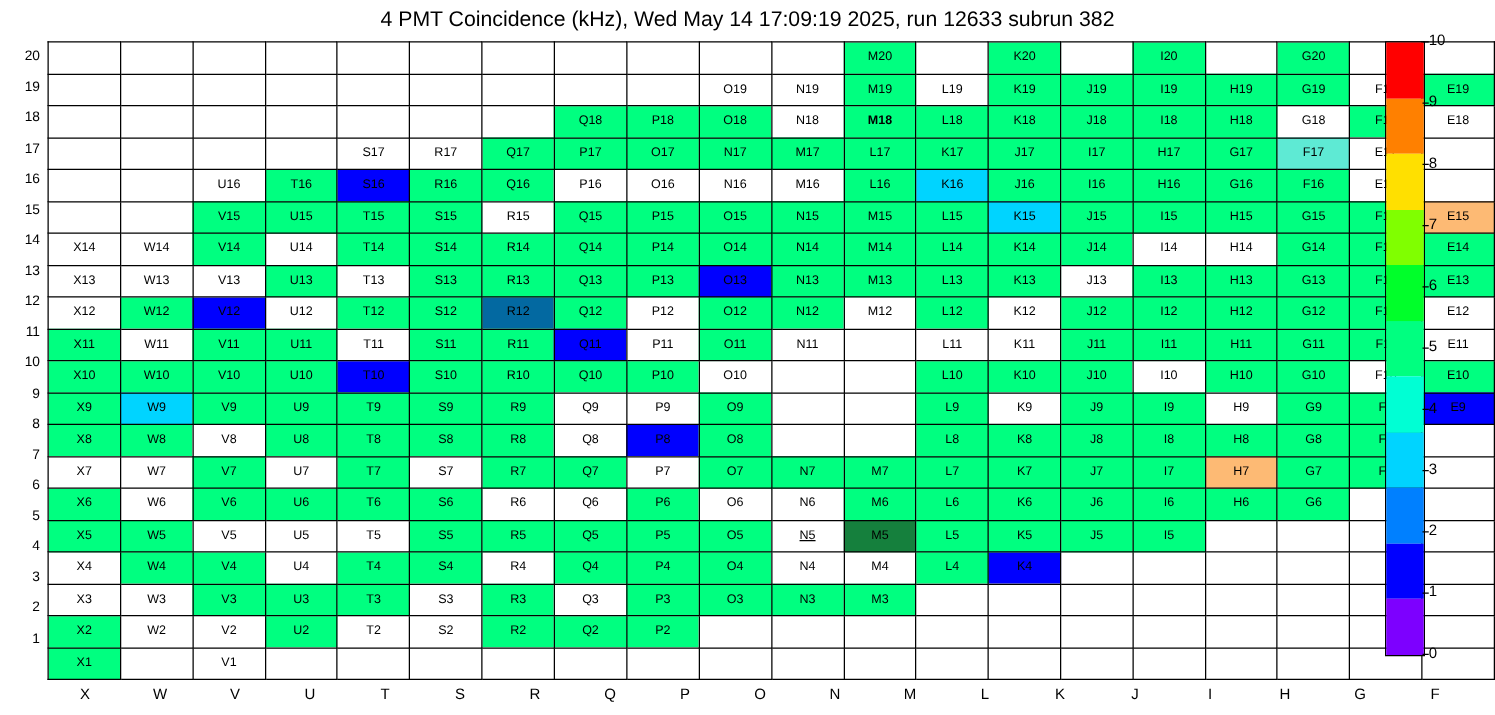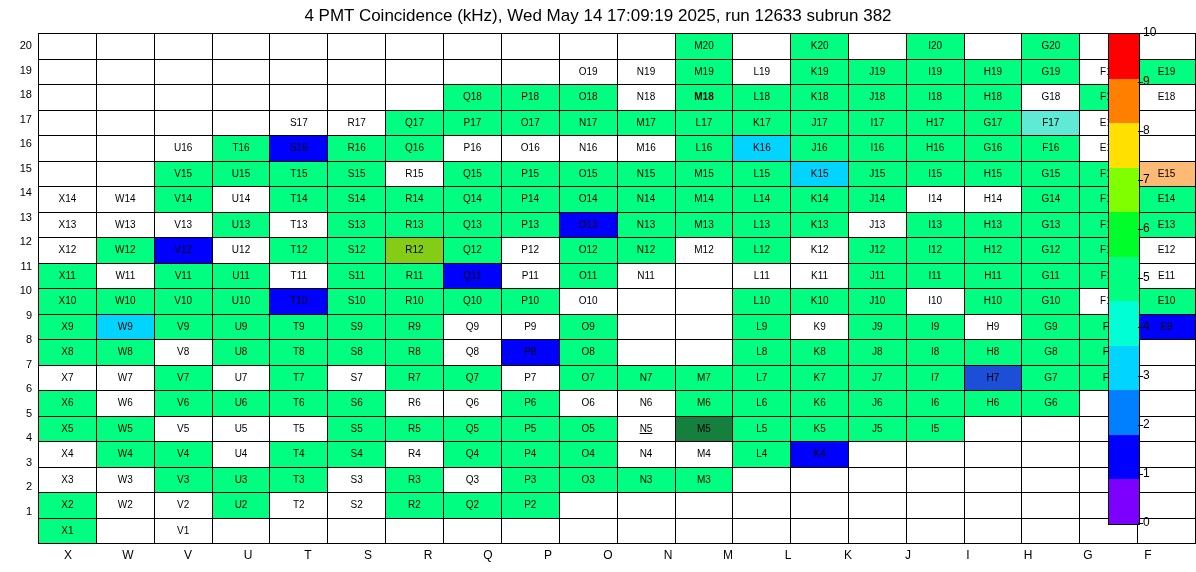--- a/index.html
+++ b/index.html
@@ -200,21 +200,21 @@
             <td style="background: rgb(0, 255, 128);">F13</td>
             <td style="background: rgb(0, 255, 128);">E13</td>
           </tr>
           <tr>
             <td style="background: rgb(255, 255, 255);">X12</td>
             <td style="background: rgb(0, 255, 128);">W12</td>
             <td style="background: rgb(0, 0, 255);">V12</td>
             <td style="background: rgb(255, 255, 255);">U12</td>
             <td style="background: rgb(0, 255, 128);">T12</td>
             <td style="background: rgb(0, 255, 128);">S12</td>
-            <td style="background: #84cc16;">R12</td>
+            <td style="background: #0369a1;">R12</td>
             <td style="background: rgb(0, 255, 128);">Q12</td>
             <td style="background: rgb(255, 255, 255);">P12</td>
             <td style="background: rgb(0, 255, 128);">O12</td>
             <td style="background: rgb(0, 255, 128);">N12</td>
             <td style="background: rgb(255, 255, 255);">M12</td>
             <td style="background: rgb(0, 255, 128);">L12</td>
             <td style="background: rgb(255, 255, 255);">K12</td>
             <td style="background: rgb(0, 255, 128);">J12</td>
             <td style="background: rgb(0, 255, 128);">I12</td>
             <td style="background: rgb(0, 255, 128);">H12</td>
@@ -320,21 +320,21 @@
             <td style="background: rgb(0, 255, 128);">R7</td>
             <td style="background: rgb(0, 255, 128);">Q7</td>
             <td style="background: rgb(255, 255, 255);">P7</td>
             <td style="background: rgb(0, 255, 128);">O7</td>
             <td style="background: rgb(0, 255, 128);">N7</td>
             <td style="background: rgb(0, 255, 128);">M7</td>
             <td style="background: rgb(0, 255, 128);">L7</td>
             <td style="background: rgb(0, 255, 128);">K7</td>
             <td style="background: rgb(0, 255, 128);">J7</td>
             <td style="background: rgb(0, 255, 128);">I7</td>
-            <td style="background: #1d4ed8; text-align: center;">H7</td>
+            <td style="background: #fdba74; text-align: center;">H7</td>
             <td style="background: rgb(0, 255, 128);">G7</td>
             <td style="background: rgb(0, 255, 128);">F7</td>
             <td style="background: rgb(255, 255, 255);"></td>
           </tr>
           <tr>
             <td style="background: rgb(0, 255, 128);">X6</td>
             <td style="background: rgb(255, 255, 255);">W6</td>
             <td style="background: rgb(0, 255, 128);">V6</td>
             <td style="background: rgb(0, 255, 128);">U6</td>
             <td style="background: rgb(0, 255, 128);">T6</td>

